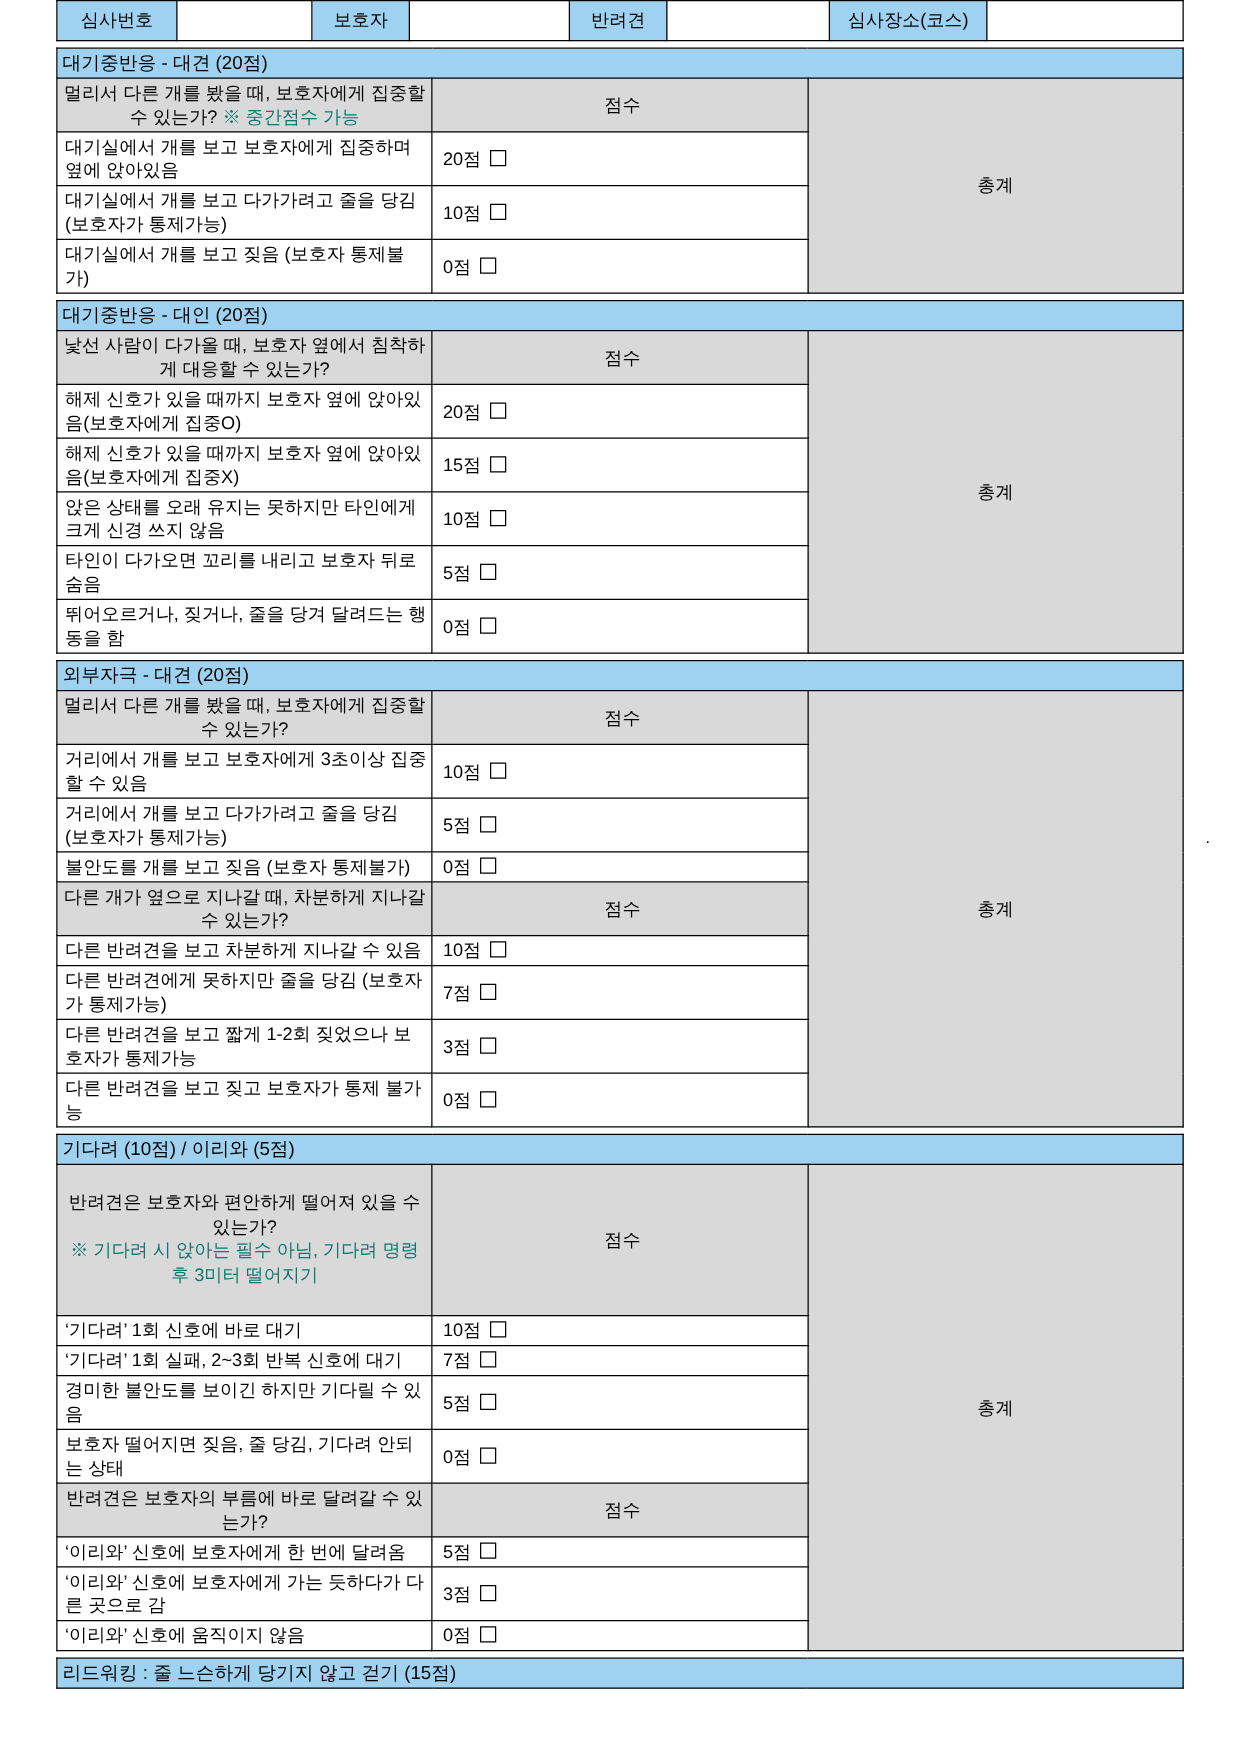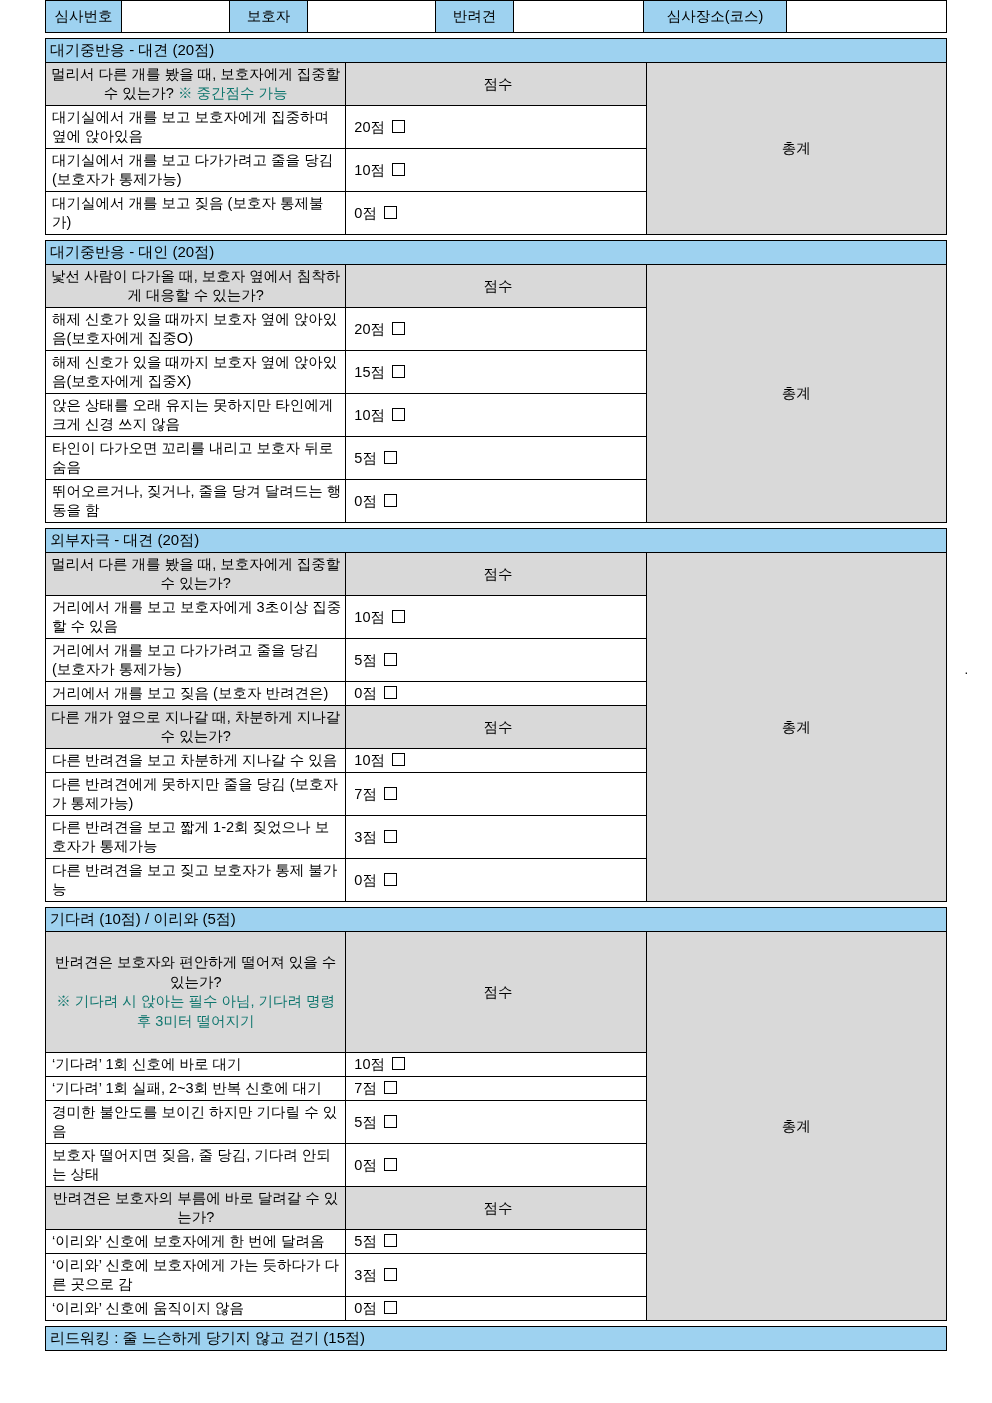--- a/index.html
+++ b/index.html
@@ -117,27 +117,27 @@
 </style>
 </head>
 <body>
 
 <div class="page">
 
 
   <table class="hdr-table">
     <tbody>
         <tr>
-      <td class="hdr-label" style="width:76px">심사번호</td>
+      <td class="hdr-label" style="width:96px">심사번호</td>
       <td class="hdr-blank" style="width:108px"></td>
       <td class="hdr-label" style="width:78px">보호자</td>
       <td class="hdr-blank" style="width:128px"></td>
       <td class="hdr-label" style="width:78px">반려견</td>
       <td class="hdr-blank" style="width:130px"></td>
-      <td class="hdr-label" style="width:143px">심사장소(코스)</td>
+      <td class="hdr-label" style="width:126px">심사장소(코스)</td>
       <td class="hdr-blank"></td>
     </tr>
   </tbody>
     </table>
 
   <table class="noborder" style="width:902px">
       <tbody>
         <tr class="spacer">
           <td></td>
         </tr>
@@ -234,21 +234,21 @@
     </tr>
     <tr>
       <td class="item">거리에서 개를 보고 보호자에게 3초이상 집중할 수 있음</td>
       <td class="ptscell"><span>10점</span><span class="chk"></span></td>
     </tr>
     <tr>
       <td class="item">거리에서 개를 보고 다가가려고 줄을 당김 (보호자가 통제가능)</td>
       <td class="ptscell"><span>5점</span><span class="chk"></span></td>
     </tr>
     <tr>
-      <td class="item">거리에서 개를 보고 짖음 (보호자 반려견은)</td>
+      <td class="item">불안도를 개를 보고 짖음 (보호자 통제불가)</td>
       <td class="ptscell"><span>0점</span><span class="chk"></span></td>
     </tr>
     <tr>
       <td class="qrow2">
         <span>다른 개가 옆으로 지나갈 때, 차분하게 지나갈 수 있는가?</span><span class="red"></span>
       </td>
       <td class="qrow2 ptscell ctr">점수</td>
     </tr>
     <tr>
       <td class="item">다른 반려견을 보고 차분하게 지나갈 수 있음</td>

